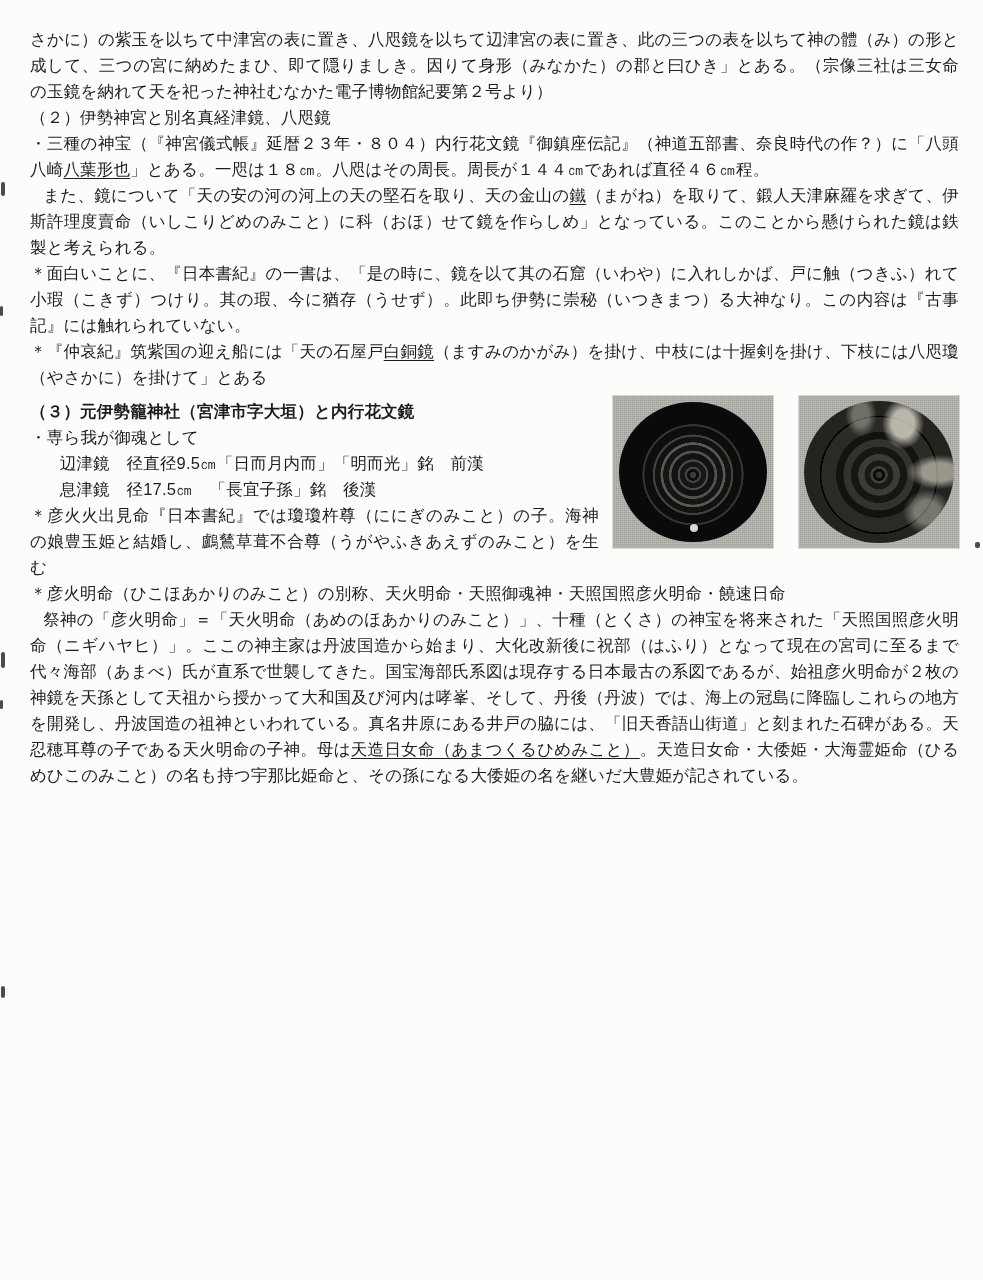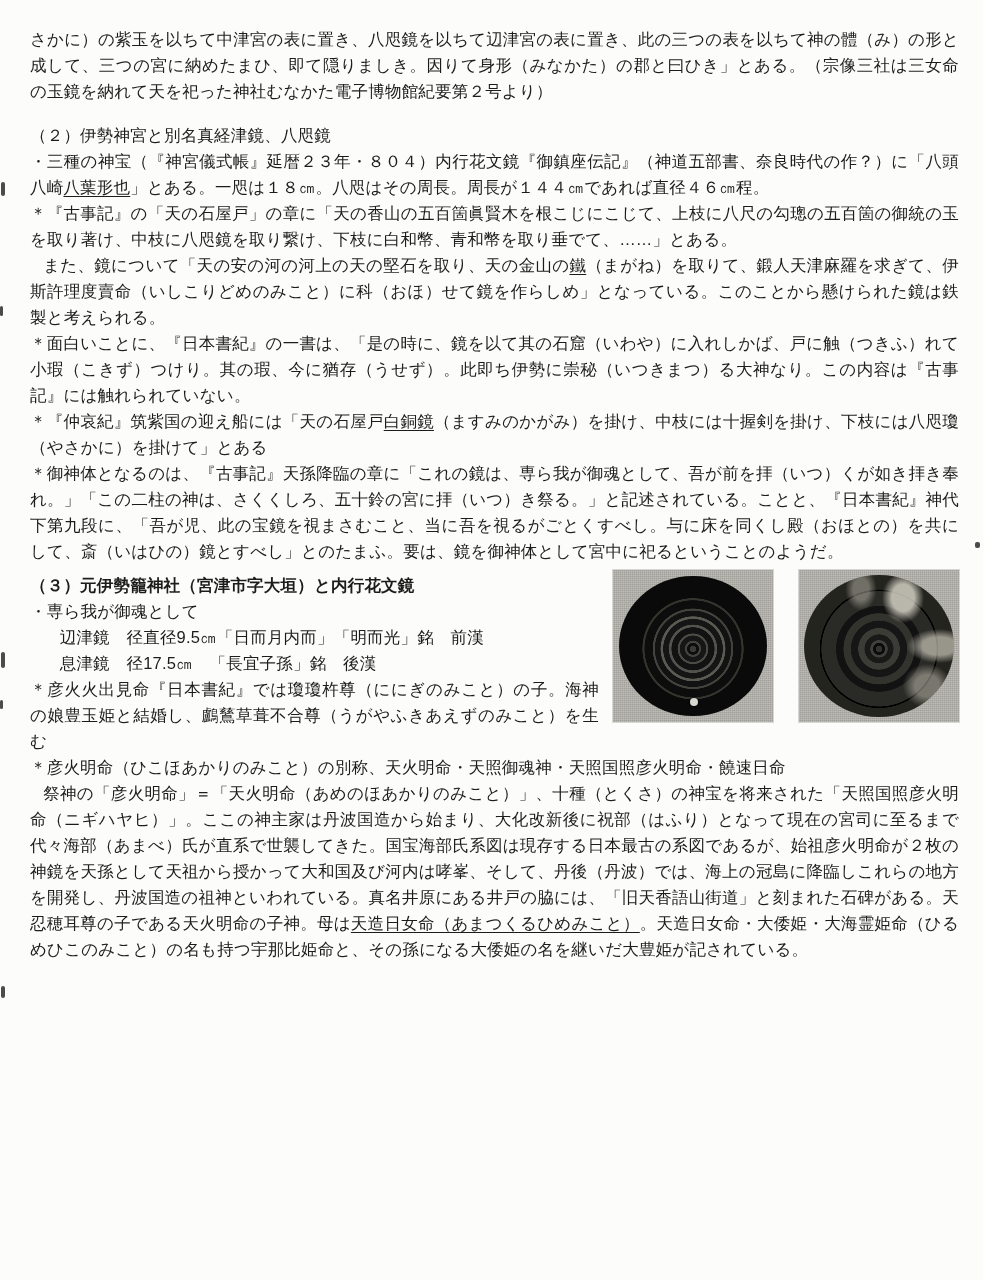--- a/index.html
+++ b/index.html
@@ -17,21 +17,21 @@
     padding:26px 24px 0 30px;
   }
   .para, .heading, .spec{
     margin:0;
     font-size:16.5px;
     line-height:26px;
     font-weight:400;
     text-align:justify;
     letter-spacing:0.2px;
   }
-  .heading{margin-top:18px;}
+  .heading{}
   .h3{margin-top:8px;font-weight:bold;}
   .spec{padding-left:1.8em;}
   .first-indent{text-indent:0.8em;}
   .u{
     text-decoration:underline;
     text-underline-offset:3px;
     text-decoration-thickness:1px;
   }
   
   .photos{
@@ -97,29 +97,27 @@
 <div class="page">
 
   <p class="para"><span>さかに）の紫玉を以ちて中津宮の表に置き、八咫鏡を以ちて辺津宮の表に置き、此の三つの表を以ちて神の體（み）の形と成して、三つの宮に納めたまひ、即て隠りましき。因りて身形（みなかた）の郡と曰ひき」とある。（宗像三社は三女命の玉鏡を納れて天を祀った神社むなかた電子博物館紀要第２号より）</span></p>
 
   <p class="para heading"><span>（２）伊勢神宮と別名真経津鏡、八咫鏡</span></p>
 
   <p class="para"><span>・三種の神宝（『神宮儀式帳』延暦２３年・８０４）内行花文鏡『御鎮座伝記』（神道五部書、奈良時代の作？）に「八頭八崎</span><span class="u">八葉形也</span><span>」とある。一咫は１８㎝。八咫はその周長。周長が１４４㎝であれば直径４６㎝程。</span></p>
 
 
 
-  <p class="para"><span>＊『古事記』の「天の石屋戸」の章に「天の香山の五百箇眞賢木を根こじにこじて、上枝に八尺の勾璁の五百箇の御統の玉を取り著け、中枝に八咫鏡を取り繋け、下枝に白和幣、青和幣を取り垂でて、……」とある。</span></p>
 
   <p class="para first-indent"><span>また、鏡について「天の安の河の河上の天の堅石を取り、天の金山の</span><span class="u">鐵</span><span>（まがね）を取りて、鍛人天津麻羅を求ぎて、伊斯許理度賣命（いしこりどめのみこと）に科（おほ）せて鏡を作らしめ」となっている。このことから懸けられた鏡は鉄製と考えられる。</span></p>
 
   <p class="para"><span>＊面白いことに、『日本書紀』の一書は、「是の時に、鏡を以て其の石窟（いわや）に入れしかば、戸に触（つきふ）れて小瑕（こきず）つけり。其の瑕、今に猶存（うせず）。此即ち伊勢に崇秘（いつきまつ）る大神なり。この内容は『古事記』には触れられていない。</span></p>
 
   <p class="para"><span>＊『仲哀紀』筑紫国の迎え船には「天の石屋戸</span><span class="u">白銅鏡</span><span>（ますみのかがみ）を掛け、中枝には十握剣を掛け、下枝には八咫瓊（やさかに）を掛けて」とある</span></p>
 
-  <p class="para"><span>＊御神体となるのは、『古事記』天孫降臨の章に「これの鏡は、専ら我が御魂として、吾が前を拝（いつ）くが如き拝き奉れ。」「この二柱の神は、さくくしろ、五十鈴の宮に拝（いつ）き祭る。」と記述されている。ことと、『日本書紀』神代下第九段に、「吾が児、此の宝鏡を視まさむこと、当に吾を視るがごとくすべし。与に床を同くし殿（おほとの）を共にして、斎（いはひの）鏡とすべし」とのたまふ。要は、鏡を御神体として宮中に祀るということのようだ。</span></p>
 
   <section class="sec3">
     <div class="photos">
       <figure class="photo" style="margin:0;">
         <div class="disc disc1"></div>
       </figure>
       <figure class="photo" style="margin:0;">
         <div class="disc disc2"></div>
       </figure>
     </div>

